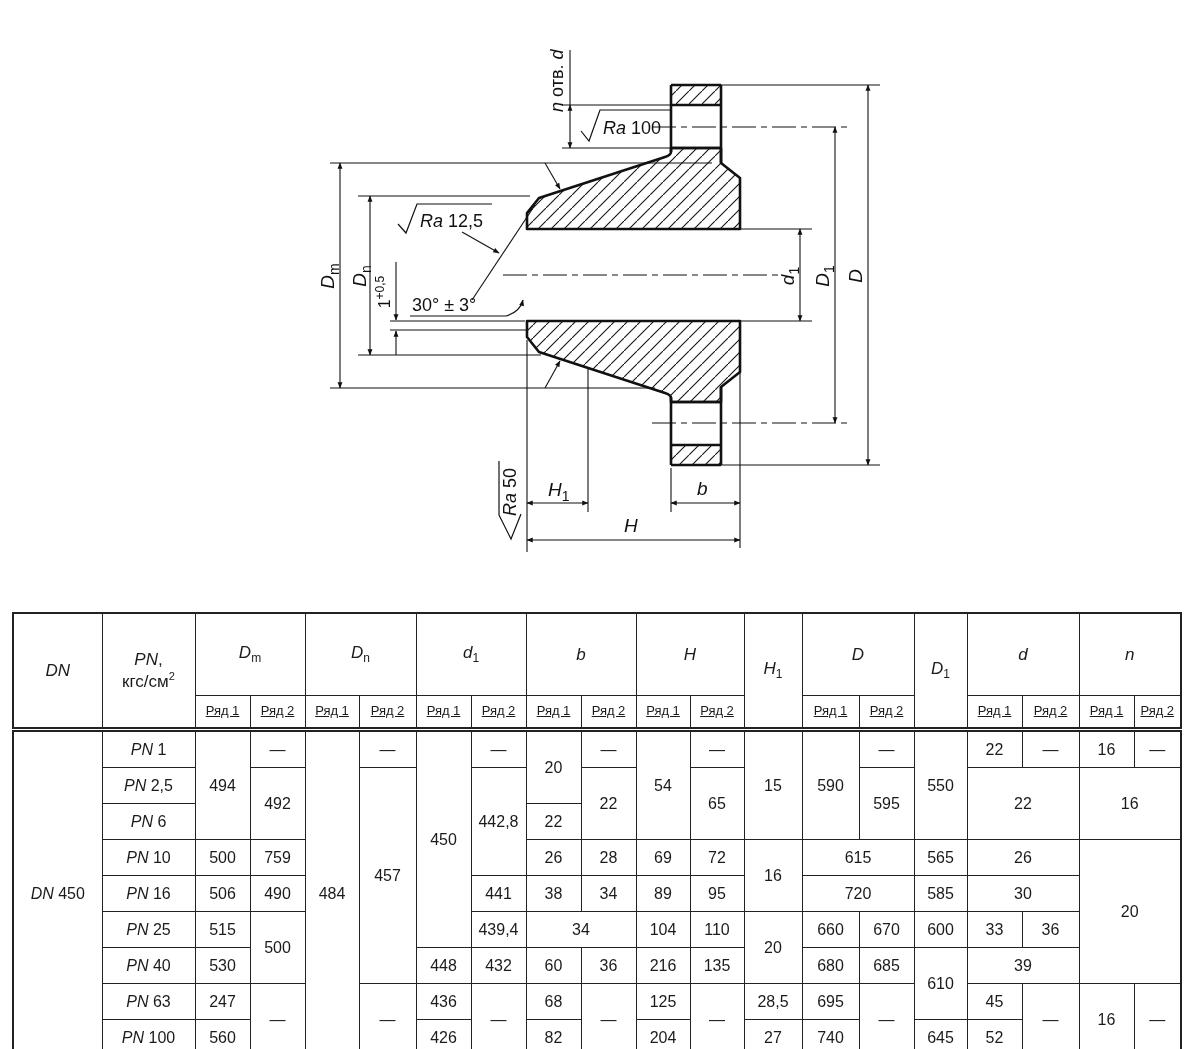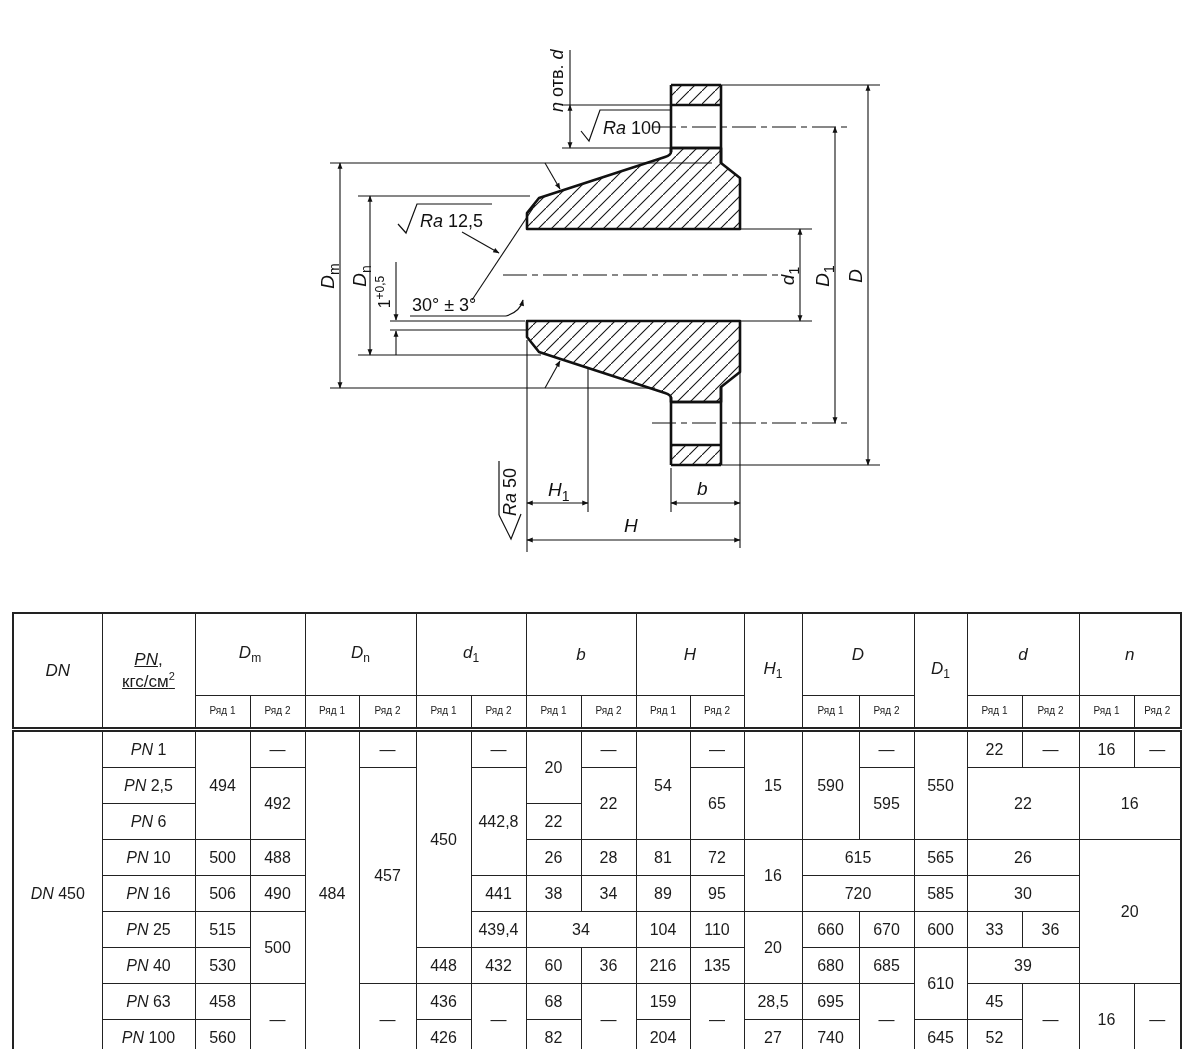--- a/index.html
+++ b/index.html
@@ -8,27 +8,27 @@
   #drawing{position:absolute;left:0;top:0;}
   svg text{fill:#111;}
   .lbl{font-size:19px;font-style:italic;}
   .lbl-up{font-size:18px;}
   #dim-table{position:absolute;left:12px;top:612px;width:1168px;
              border-collapse:collapse;table-layout:fixed;}
   #dim-table td{border:1px solid #222;text-align:center;vertical-align:middle;
                 font-size:16px;padding:0;line-height:1.25;background:#fff;}
   #dim-table{border:2px solid #222;}
   #dim-table thead tr.h1 td{height:81px;font-size:17px;}
-  #dim-table thead tr.h2 td{height:31px;font-size:10px;}
+  #dim-table thead tr.h2 td{height:31px;font-size:13px;text-decoration:underline;}
   #dim-table tbody td{height:35px;}
   #dim-table tbody tr:first-child td{border-top:5px double #222;}
   #dim-table i{font-style:italic;}
   #dim-table sub{font-size:12px;font-style:normal;}
   #dim-table sup{font-size:11px;}
-  .pnhead{font-size:16px;text-decoration:underline;}
+  .pnhead{font-size:16px;}
 </style>
 </head>
 <body>
 
 <div id="page">
 
   <svg id="drawing" width="1189" height="600" viewBox="0 0 1189 600">
     <defs>
       <pattern id="hatch" patternUnits="userSpaceOnUse" width="13" height="13">
         <path d="M-2,15 L15,-2" stroke="#111" stroke-width="1.1" fill="none"></path>
@@ -239,24 +239,24 @@
           <td rowspan="2" colspan="2">22</td>
           <td rowspan="2" colspan="2">16</td>
         </tr>
         <tr>
           <td><i>PN</i> 6</td>
           <td>22</td>
         </tr>
         <tr>
           <td><i>PN</i> 10</td>
           <td>500</td>
-          <td>488</td>
+          <td>759</td>
           <td>26</td>
           <td>28</td>
-          <td>81</td>
+          <td>69</td>
           <td>72</td>
           <td rowspan="2">16</td>
           <td colspan="2">615</td>
           <td>565</td>
           <td colspan="2">26</td>
           <td rowspan="4" colspan="2">20</td>
         </tr>
         <tr>
           <td><i>PN</i> 16</td>
           <td>506</td>
@@ -294,28 +294,28 @@
           <td>36</td>
           <td>216</td>
           <td>135</td>
           <td>680</td>
           <td>685</td>
           <td rowspan="2">610</td>
           <td colspan="2">39</td>
         </tr>
         <tr>
           <td><i>PN</i> 63</td>
-          <td>458</td>
+          <td>247</td>
           <td rowspan="2">—</td>
           <td rowspan="2">—</td>
           <td>436</td>
           <td rowspan="2">—</td>
           <td>68</td>
           <td rowspan="2">—</td>
-          <td>159</td>
+          <td>125</td>
           <td rowspan="2">—</td>
           <td>28,5</td>
           <td>695</td>
           <td rowspan="2">—</td>
           <td>45</td>
           <td rowspan="2">—</td>
           <td rowspan="2">16</td>
           <td rowspan="2">—</td>
         </tr>
         <tr>

